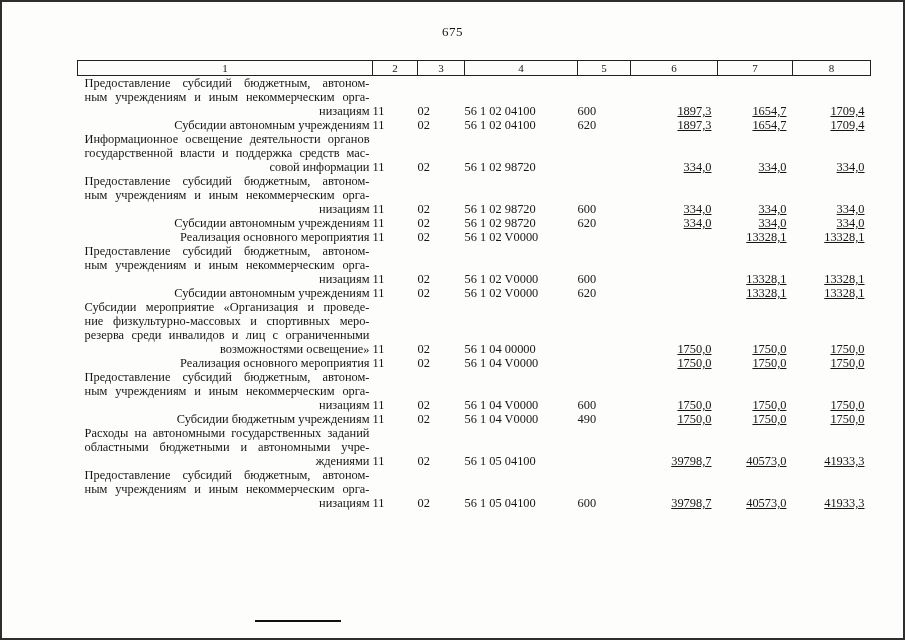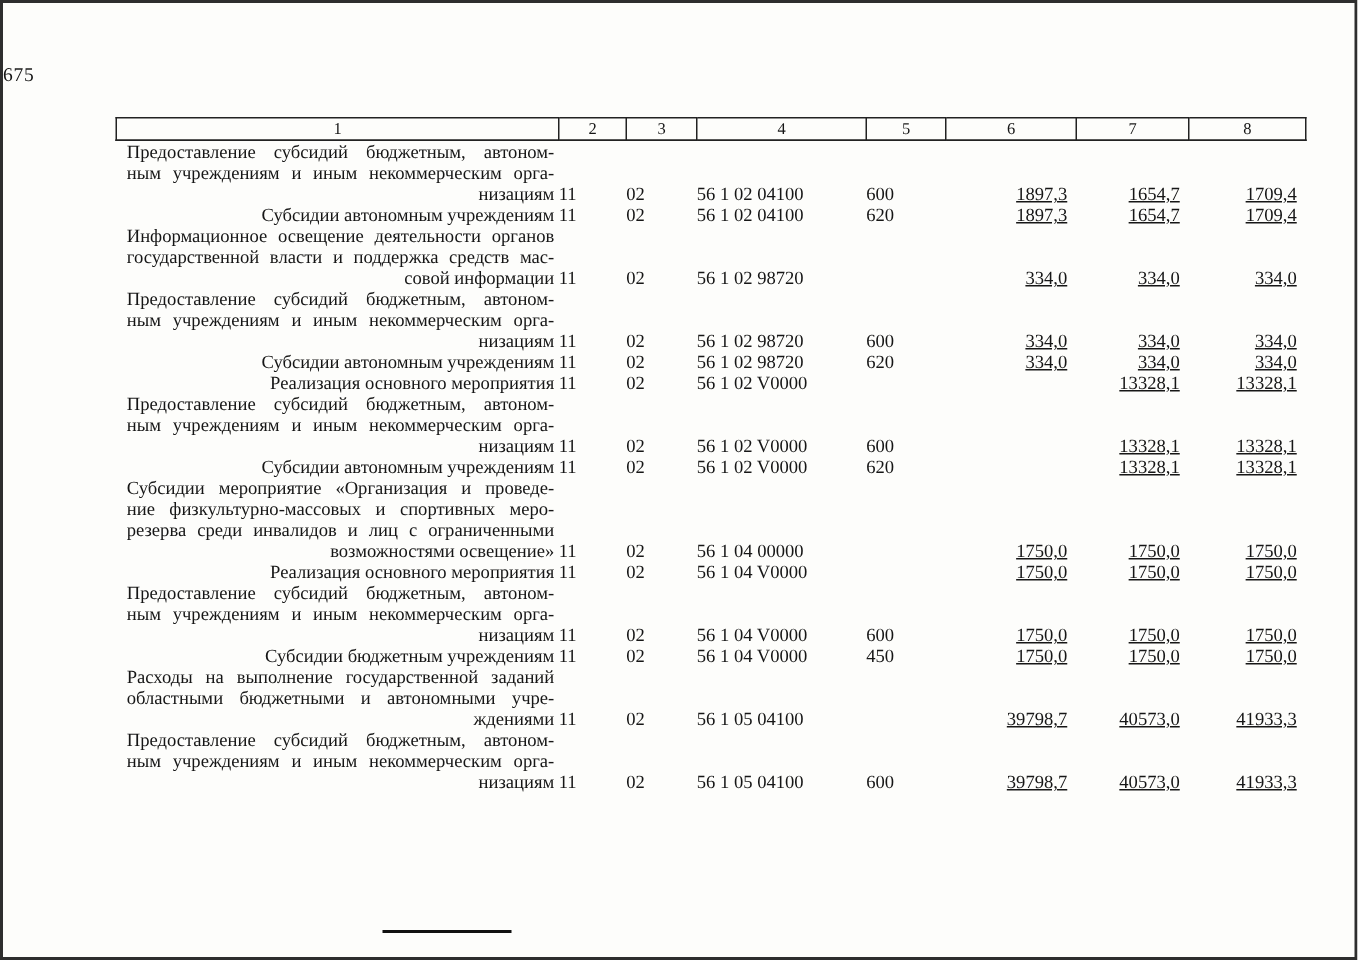--- a/index.html
+++ b/index.html
@@ -9,22 +9,22 @@
     position: relative;
     width: 905px;
     height: 640px;
     background: #fdfdfb;
     border: 2px solid #2e2e2e;
     font-family: "Liberation Serif", serif;
     color: #161616;
     overflow: hidden;
   }
   .page-number {
-    text-align: left;
-    padding-top: 40px;
+    text-align: center;
+    padding-top: 22px;
     font-size: 13px;
     letter-spacing: 0.5px;
   }
   table.budget {
     border-collapse: collapse;
     table-layout: fixed;
     margin: 20px 0 0 75px;
     width: 793px;
   }
   col.c1 { width: 295px; }
@@ -239,28 +239,28 @@
           <td class="c-num">1750,0</td>
           <td class="c-num">1750,0</td>
         </tr>
         <tr>
           <td class="c-name">
             <div class="lline">Субсидии бюджетным учреждениям</div>
           </td>
           <td class="c-center">11</td>
           <td class="c-center">02</td>
           <td class="c-center">56 1 04 V0000</td>
-          <td class="c-center">450</td>
-          <td class="c-num">1750,0</td>
-          <td class="c-num">1750,0</td>
-          <td class="c-num">1750,0</td>
-        </tr>
-        <tr>
-          <td class="c-name">
-            <div class="jline">Расходы на выполнение государственной заданий</div>
+          <td class="c-center">490</td>
+          <td class="c-num">1750,0</td>
+          <td class="c-num">1750,0</td>
+          <td class="c-num">1750,0</td>
+        </tr>
+        <tr>
+          <td class="c-name">
+            <div class="jline">Расходы на автономными государственных заданий</div>
             <div class="jline">областными бюджетными и автономными учре-</div>
             <div class="lline">ждениями</div>
           </td>
           <td class="c-center">11</td>
           <td class="c-center">02</td>
           <td class="c-center">56 1 05 04100</td>
           <td class="c-center"></td>
           <td class="c-num">39798,7</td>
           <td class="c-num">40573,0</td>
           <td class="c-num">41933,3</td>

